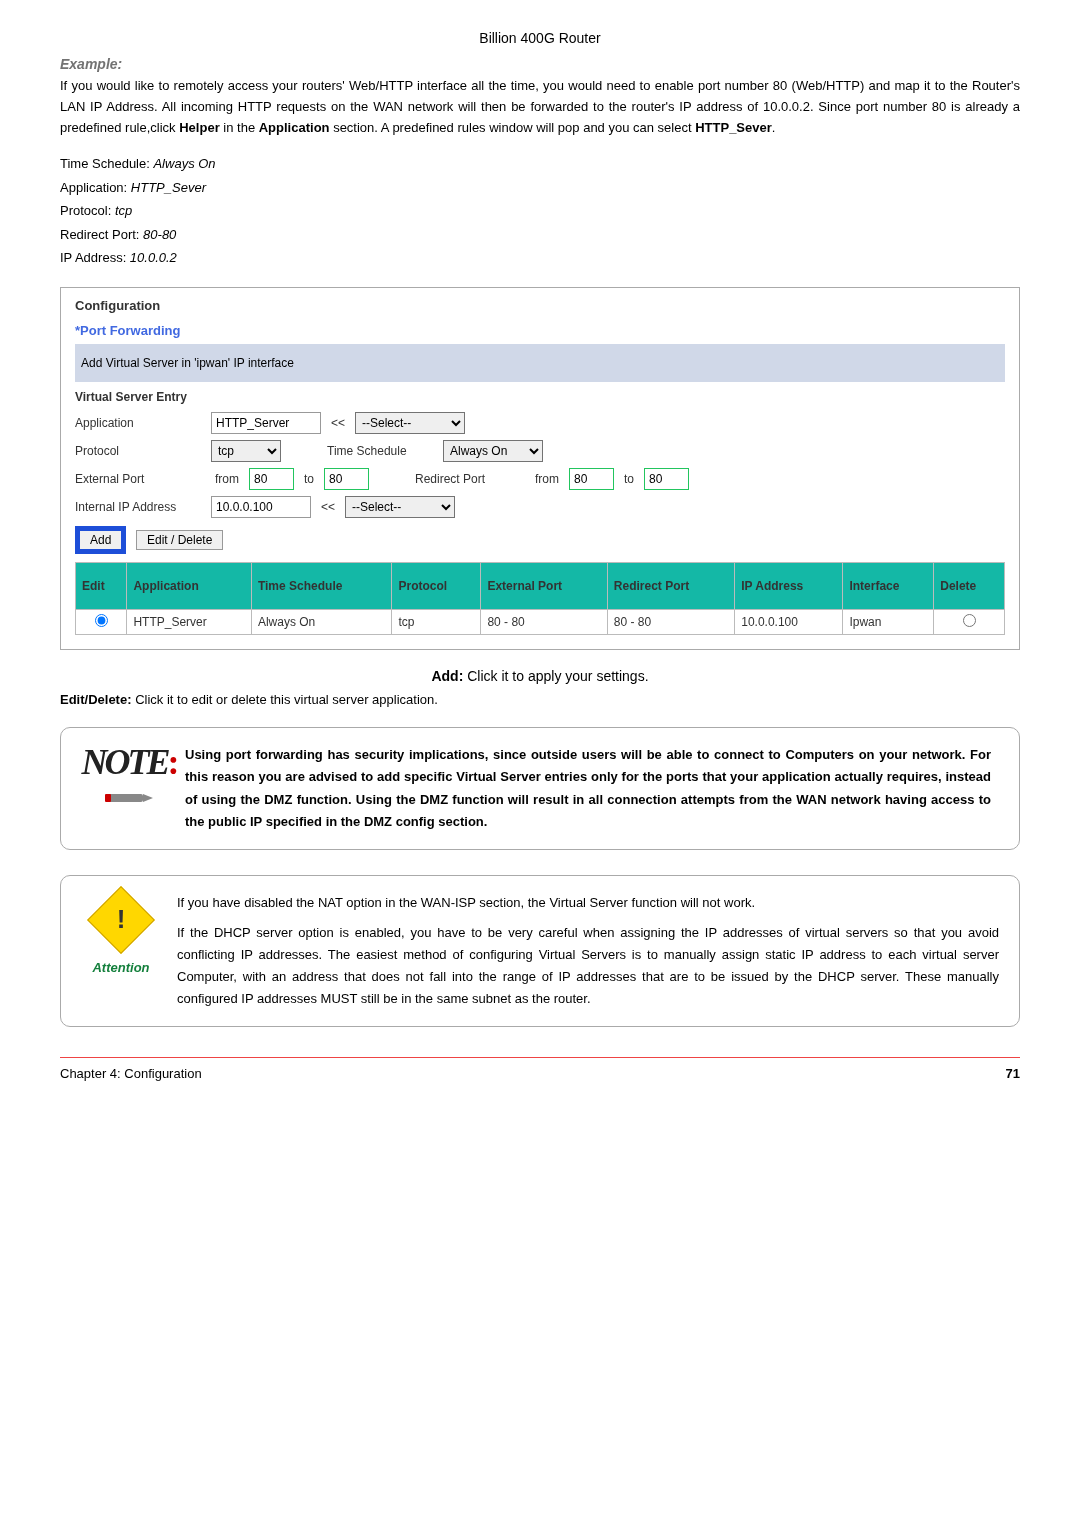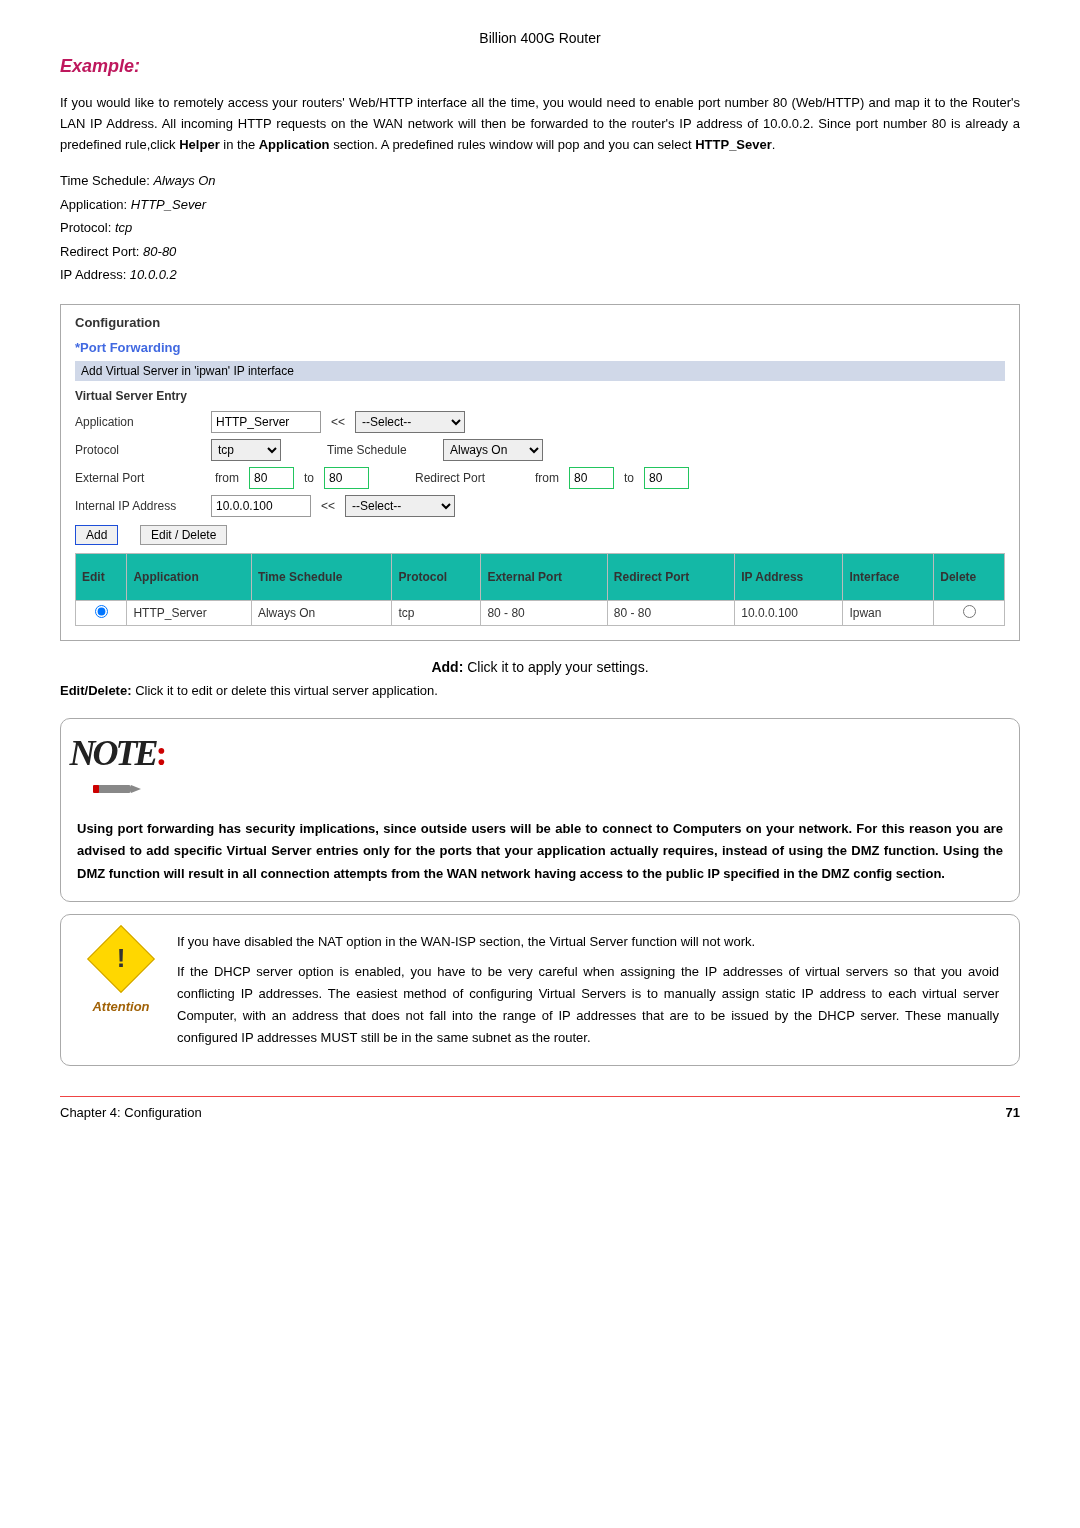--- a/index.html
+++ b/index.html
@@ -13,23 +13,23 @@
       padding: 30px 60px 40px 60px;
     }
     .page-header {
       text-align: center;
       font-size: 14px;
       margin-bottom: 10px;
     }
     .example-title {
       font-weight: bold;
       font-style: italic;
-      color: #be185d;
-      font-size: 18px;
-      margin-bottom: 16px;
+      color: #737373;
+      font-size: 14px;
+      margin-bottom: 4px;
     }
     .intro-text {
       font-size: 13px;
       line-height: 1.6;
       text-align: justify;
       margin-bottom: 14px;
     }
     .intro-text b { font-weight: bold; }
     .app-details {
       font-size: 13px;
@@ -52,21 +52,21 @@
     }
     .port-forwarding-title {
       font-size: 13px;
       font-weight: bold;
       color: #4169E1;
       margin-bottom: 6px;
     }
     .interface-title {
       font-size: 12px;
       background: #d0d8e8;
-      padding: 3px 6px;
+      padding: 12px 6px;
       margin-bottom: 8px;
       color: #000;
     }
     .virtual-server-entry-title {
       font-size: 12px;
       font-weight: bold;
       margin-bottom: 8px;
       color: #333;
     }
     .form-row {
@@ -112,24 +112,24 @@
       gap: 6px;
     }
     .right-label {
       font-size: 12px;
       color: #333;
       width: 110px;
     }
     .add-btn {
       font-size: 12px;
       padding: 2px 10px;
-      border: 1px solid #1d4ed8;
+      border: 5px solid #1d4ed8;
       background: #f0f0f0;
       cursor: pointer;
-      margin-right: 18px;
+      margin-right: 6px;
     }
     .edit-del-btn {
       font-size: 12px;
       padding: 2px 10px;
       border: 1px solid #999;
       background: #f0f0f0;
       cursor: pointer;
     }
     .btn-row {
       margin: 8px 0;
@@ -168,26 +168,25 @@
     .edit-note {
       font-size: 13px;
       margin-bottom: 20px;
     }
     .edit-note b { font-weight: bold; }
 
     
     .note-box {
       border: 1px solid #aaa;
       border-radius: 10px;
-      padding: 16px 16px;
+      padding: 16px 28px;
       display: flex;
       align-items: flex-start;
       gap: 16px;
-      margin-bottom: 12px;
-      flex-direction: column;
+      margin-bottom: 25px;
     }
     .note-icon-area {
       flex-shrink: 0;
       width: 80px;
       display: flex;
       align-items: center;
       justify-content: center;
     }
     .note-text {
       font-size: 13px;
@@ -211,21 +210,21 @@
       width: 80px;
       display: flex;
       flex-direction: column;
       align-items: center;
       justify-content: flex-start;
       gap: 6px;
     }
     .attention-label {
       font-style: italic;
       font-size: 13px;
-      color: #a16207;
+      color: #15803d;
       font-weight: bold;
     }
     .attention-text {
       font-size: 13px;
       line-height: 1.7;
       text-align: justify;
     }
     .attention-text p { margin-bottom: 8px; }
     .attention-text p:last-child { margin-bottom: 0; }
 

